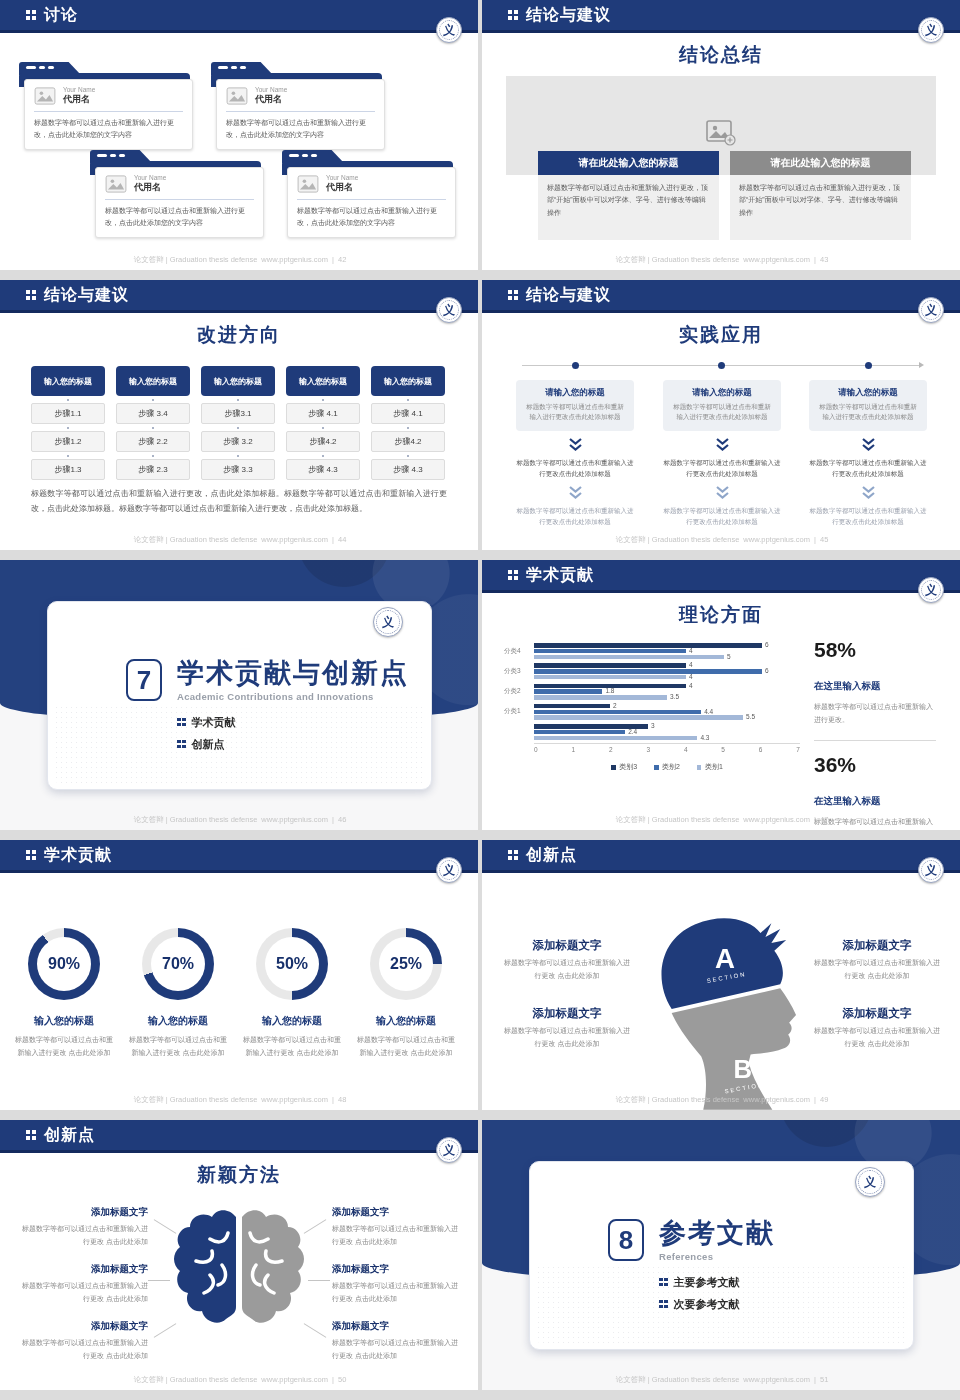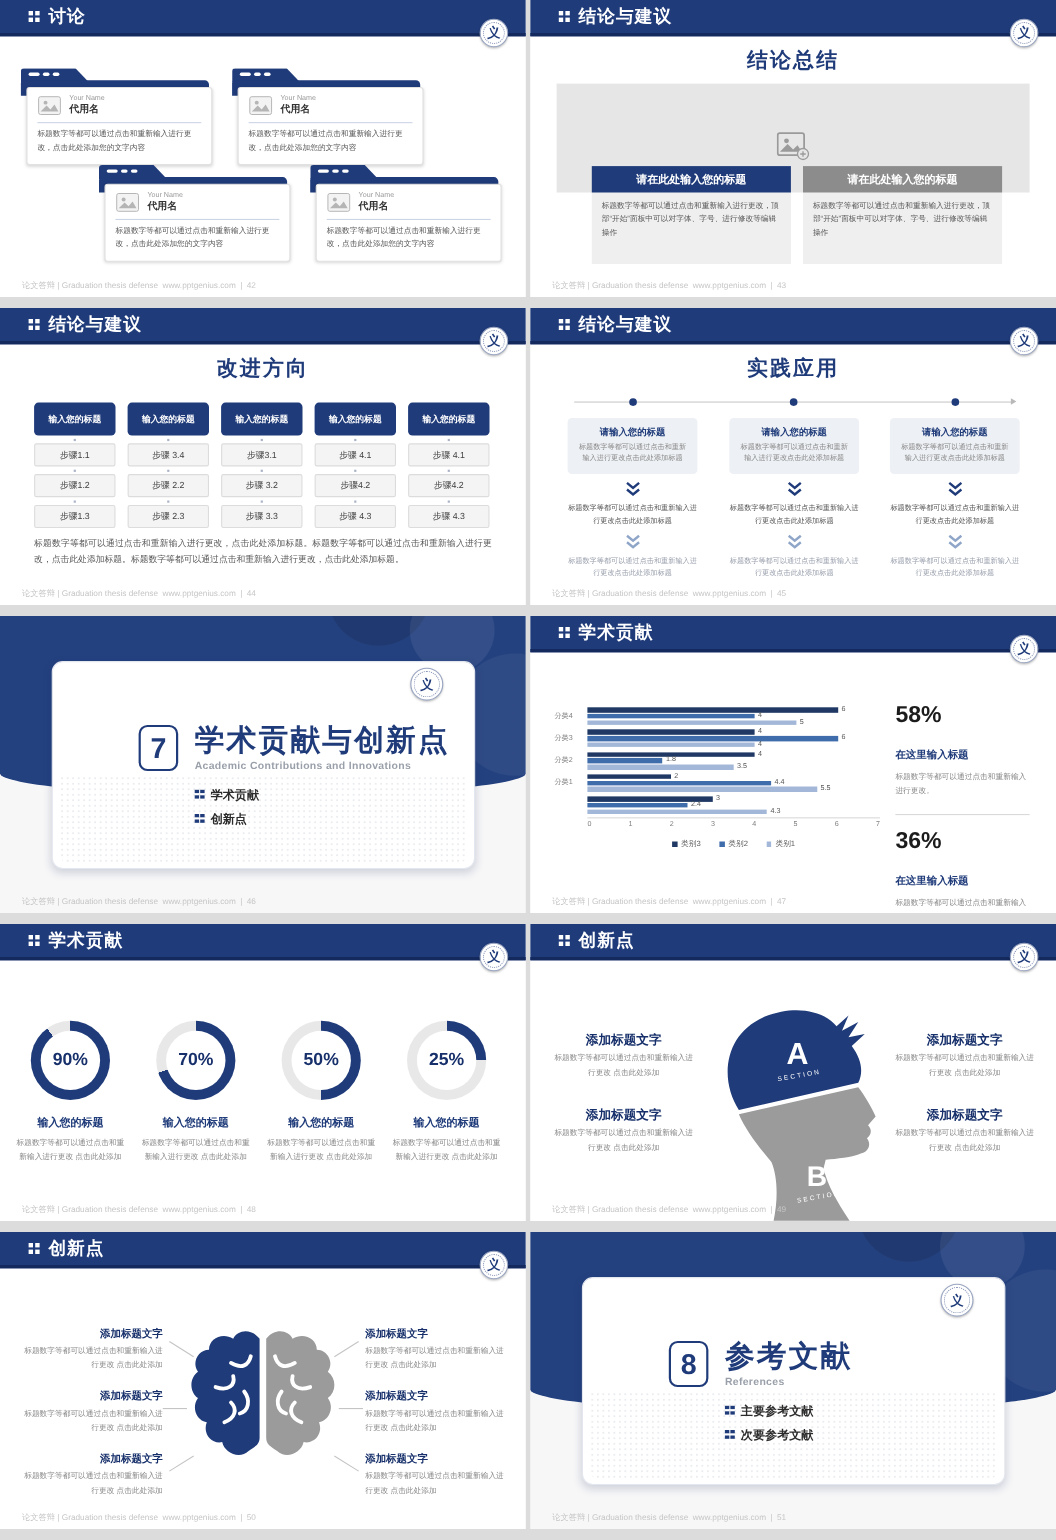--- a/index.html
+++ b/index.html
@@ -9,21 +9,21 @@
 
   
   .chead { position: absolute; top:0; left:0; right:0; height: 33px; background:#1f3b7a; border-bottom:3px solid #142a5e; display:flex; align-items:center; padding-left:26px; gap:8px; z-index:2; }
   .mk { display:inline-grid; grid-template-columns:4px 4px; gap:2px; }
   .mk i { width:4px; height:4px; background:#fff; display:block; }
   .chead .t { color:#fff; font-weight:bold; font-size:16px; letter-spacing:1px; }
   .logo { position:absolute; top:17px; right:16px; width:26px; height:26px; border-radius:50%; background:#fff; border:1px solid #9aa6c2; z-index:5; display:flex; align-items:center; justify-content:center; box-shadow:0 1px 2px rgba(0,0,0,.25); }
   .logo::before { content:''; position:absolute; inset:2px; border-radius:50%; border:1px dotted #8a97b8; }
   .logo b { color:#1f3b7a; font-size:12px; line-height:1; }
   .stitle { position:absolute; top:42px; left:0; right:0; text-align:center; color:#1f3b7a; font-size:19px; font-weight:bold; letter-spacing:2px; }
-  .sfoot { position:absolute; bottom:5px; left:20px; right:18px; display:flex; justify-content:flex-start; font-size:7.5px; color:#c6c6c6; z-index:4; }
+  .sfoot { position:absolute; bottom:5px; left:20px; right:18px; display:flex; justify-content:center; font-size:7.5px; color:#c6c6c6; z-index:4; }
   .sfoot .r span { margin-left:4px; }
 
   
   .folder { position:absolute; width:174px; }
   .ftab { position:absolute; top:0; left:0; width:62px; height:13px; background:#1f3b7a; border-radius:3px 2px 0 0; clip-path:polygon(0 0,80% 0,100% 100%,0 100%); display:flex; gap:3px; padding:4px 0 0 7px; }
   .ftab i { height:2.5px; background:#fff; border-radius:2px; display:block; }
   .fband { position:absolute; top:11px; left:0; right:3px; height:14px; background:#1f3b7a; border-radius:3px 4px 0 0; }
   .finner { position:absolute; top:17px; left:5px; right:0; background:#fff; border:1px solid #e1e1e1; border-radius:3px; box-shadow:0 1px 3px rgba(0,0,0,.15); padding:6px 9px 7px; }
   .frow { display:flex; gap:7px; align-items:center; border-bottom:1px solid #ccd5e6; padding-bottom:5px; }
   .fico { width:22px; height:18px; }
@@ -447,20 +447,21 @@
           <i></i>
           <i></i>
           <i></i>
           <i></i>
         </span>
       <span class="t">学术贡献</span>
     </div>
     <div class="logo">
         <b>义</b>
       </div>
+    <div class="stitle">理论方面</div>
     <div class="chart">
       <div id="chart-rows">
           <div class="cgroup">
             <div class="clab">分类4</div>
             <div class="cbars">
               <div class="cbar-row">
                 <div class="cbar" style="width: 85.7143%; background: rgb(31, 56, 100);"></div>
                 <span class="cval">6</span>
               </div>
               <div class="cbar-row">
@@ -678,20 +679,21 @@
           <i></i>
           <i></i>
           <i></i>
           <i></i>
         </span>
       <span class="t">创新点</span>
     </div>
     <div class="logo">
         <b>义</b>
       </div>
+    <div class="stitle">新颖方法</div>
     <svg class="brainsvg" width="140" height="132" viewBox="0 0 140 126">
       <path d="M66,10 C58,0 46,2 42,10 C32,4 20,10 20,20 C10,20 4,32 10,40 C2,46 2,58 10,64 C4,72 8,84 18,86 C14,96 22,106 32,104 C34,114 48,120 56,112 C62,108 66,106 66,100 Z" fill="#1f3b7a"></path>
       <path d="M72,10 C80,0 92,2 96,10 C106,4 118,10 118,20 C128,20 134,32 128,40 C136,46 136,58 128,64 C134,72 130,84 120,86 C124,96 116,106 106,104 C104,114 90,120 82,112 C76,108 72,106 72,100 Z" fill="#9b9b9b"></path>
       <path d="M40,32 C50,38 56,34 58,26 M26,54 C38,58 44,52 42,44 M34,86 C44,82 46,74 40,68 M52,58 C58,66 56,76 48,78" stroke="#fff" stroke-width="3.5" fill="none" stroke-linecap="round"></path>
       <path d="M98,32 C88,38 82,34 80,26 M112,54 C100,58 94,52 96,44 M104,86 C94,82 92,74 98,68 M86,58 C80,66 82,76 90,78" stroke="#fff" stroke-width="3.5" fill="none" stroke-linecap="round"></path>
     </svg>
     <div class="conn" style="left:152px;top:106px;width:26px;transform:rotate(32deg)"></div>
     <div class="conn" style="left:148px;top:160px;width:22px"></div>
     <div class="conn" style="left:152px;top:210px;width:26px;transform:rotate(-32deg)"></div>
     <div class="conn" style="left:302px;top:106px;width:26px;transform:rotate(-32deg)"></div>

